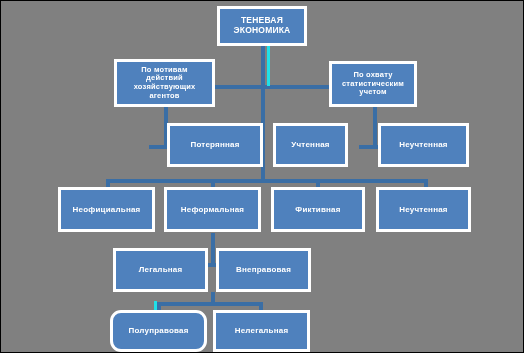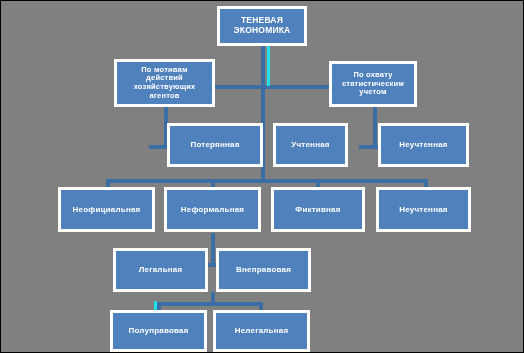--- a/index.html
+++ b/index.html
@@ -131,20 +131,20 @@
     <span class="label">Неучтенная</span>
   </div>
 
   <div class="node leaf" style="left:112px; top:247px; width:95px; height:44px;">
     <span class="label">Легальная</span>
   </div>
   <div class="node leaf" style="left:215px; top:247px; width:95px; height:44px;">
     <span class="label">Внеправовая</span>
   </div>
 
-  <div class="node leaf" style="left:109px; top:309px; width:97px; height:42px;">
+  <div class="node leaf" style="left:109px; top:309px; width:97px; height:42px;border-radius:11px;">
     <span class="label">Полуправовая</span>
   </div>
   <div class="node leaf" style="left:212px; top:309px; width:97px; height:42px;">
     <span class="label">Нелегальная</span>
   </div>
 
 </div>
 
 </body></html>

